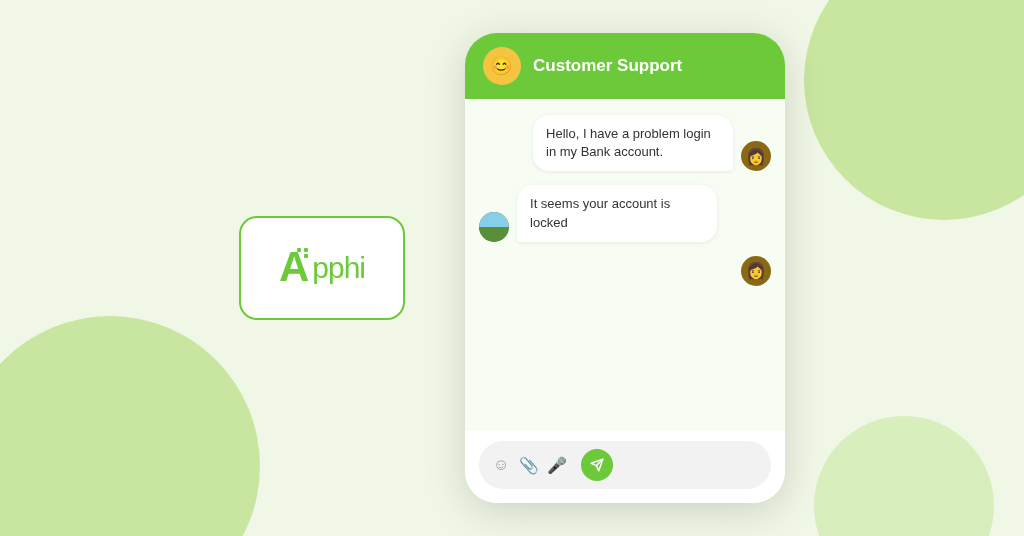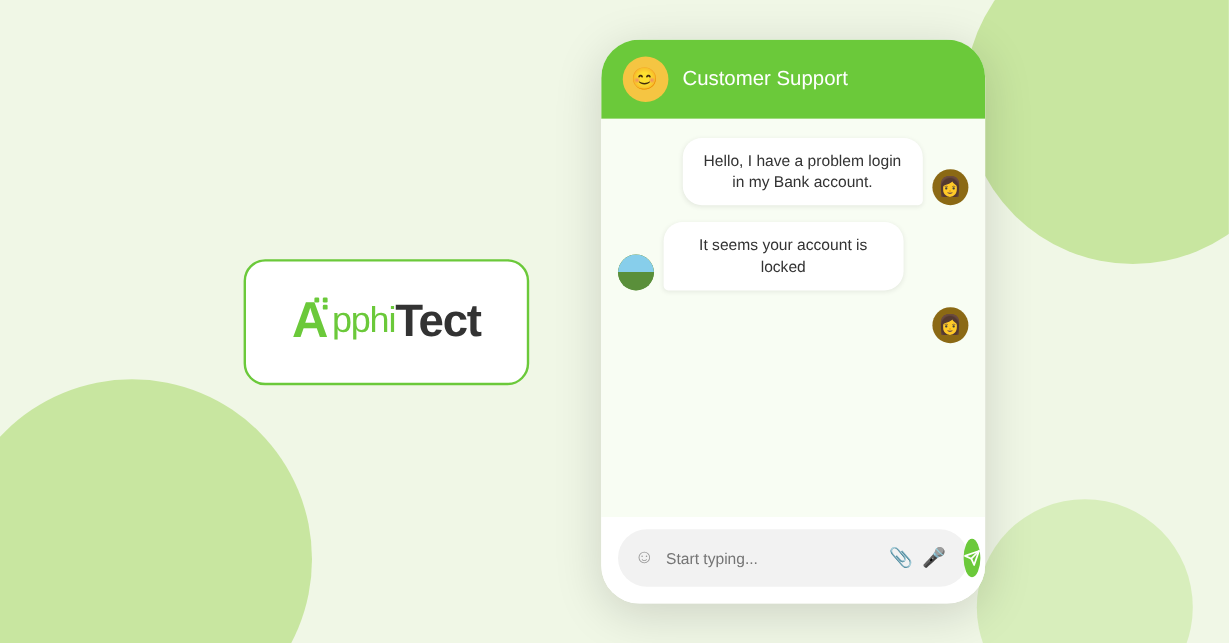--- a/index.html
+++ b/index.html
@@ -155,21 +155,21 @@
       align-items: center;
       justify-content: center;
       font-size: 20px;
       overflow: hidden;
       flex-shrink: 0;
     }
 
     .header-title {
       color: white;
       font-size: 17px;
-      font-weight: 400;
+      font-weight: 700;
     }
 
     .chat-body {
       flex: 1;
       padding: 16px 14px;
       display: flex;
       flex-direction: column;
       gap: 14px;
       overflow-y: auto;
       background: #f8fdf3;
@@ -210,21 +210,20 @@
       background: #5a8f3a;
     }
 
     .msg-bubble {
       max-width: 200px;
       padding: 10px 13px;
       border-radius: 16px;
       font-size: 13px;
       line-height: 1.4;
       color: #333;
-      text-align: center;
     }
 
     .msg-bubble.user {
       background: white;
       border-radius: 16px 16px 4px 16px;
       box-shadow: 0 1px 4px rgba(0,0,0,0.08);
     }
 
     .msg-bubble.agent {
       background: white;
@@ -317,21 +316,20 @@
             <div class="logo-dot empty"></div>
             <div class="logo-dot empty"></div>
             <div class="logo-dot"></div>
             <div class="logo-dot empty"></div>
             <div class="logo-dot empty"></div>
             <div class="logo-dot empty"></div>
             <div class="logo-dot empty"></div>
           </div>
         </div>
         <span class="logo-pphi">pphi</span>
-        <span class="logo-tect">Tect</span>
       </div>
     </div>
   </div>
 
   <div class="phone-mockup">
 
     <div class="chat-header">
       <div class="header-avatar">
         <span class="face-emoji">😊</span>
       </div>
@@ -363,21 +361,20 @@
           <span style="font-size:16px;">👩</span>
         </div>
       </div>
 
 
     </div>
 
     <div class="chat-footer">
       <div class="input-bar">
         <span class="input-emoji">☺</span>
-        <input class="input-field" type="text" placeholder="Start typing..." style="">
         <div class="input-icons">
           <span class="input-icon">📎</span>
           <span class="input-icon">🎤</span>
         </div>
         <div class="send-btn">
           <svg width="14" height="14" viewBox="0 0 24 24" fill="none">
             <path d="M22 2L11 13" stroke="white" stroke-width="2.5" stroke-linecap="round" stroke-linejoin="round"></path>
             <path d="M22 2L15 22L11 13L2 9L22 2Z" stroke="white" stroke-width="2.5" stroke-linecap="round" stroke-linejoin="round"></path>
           </svg>
         </div>

